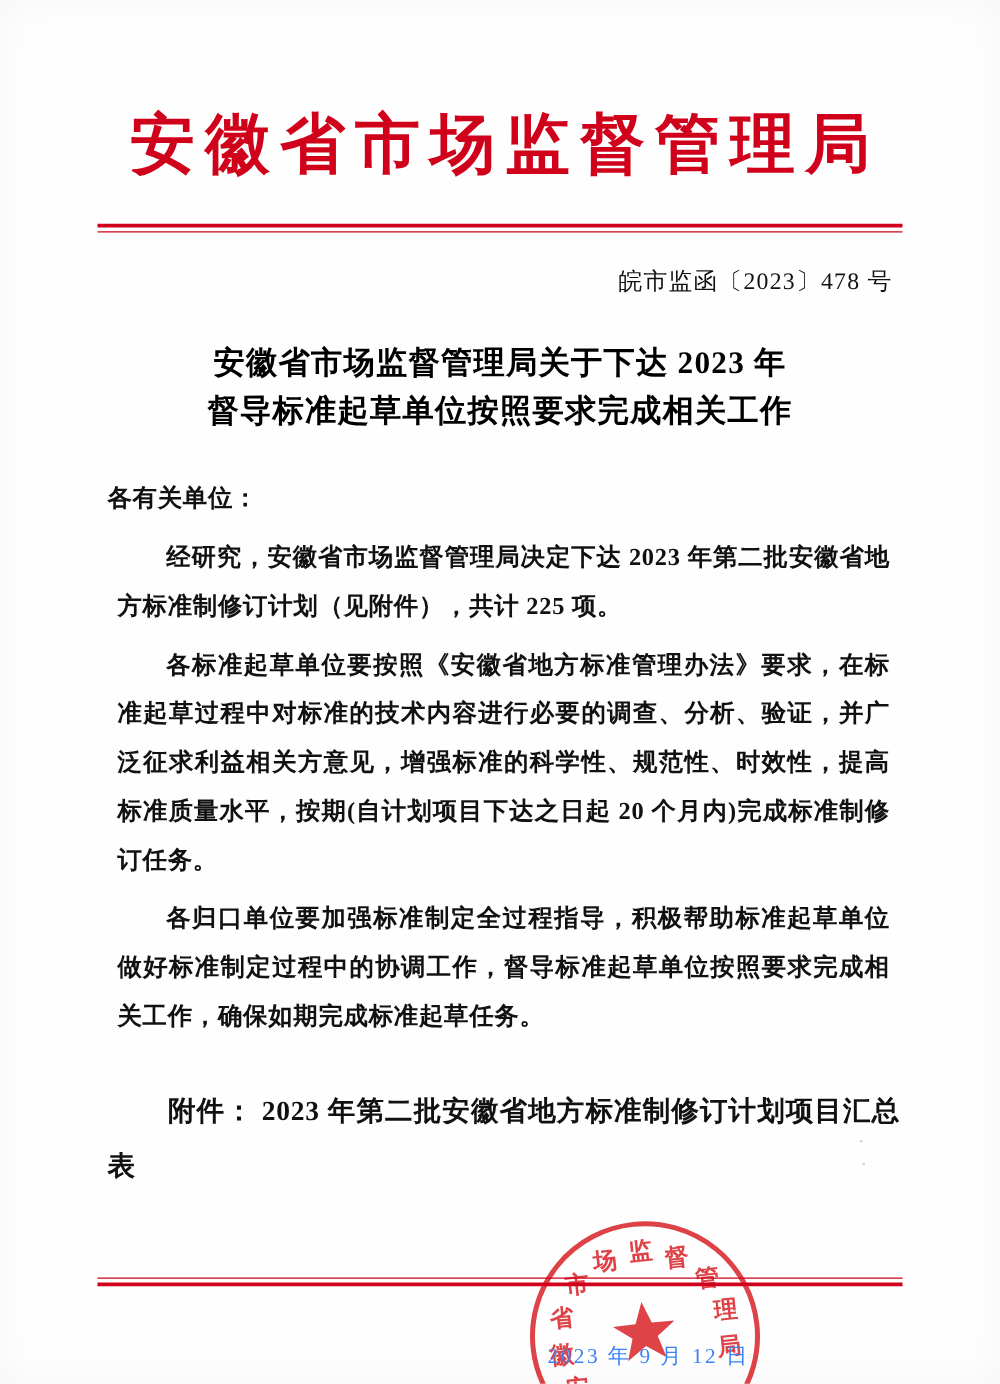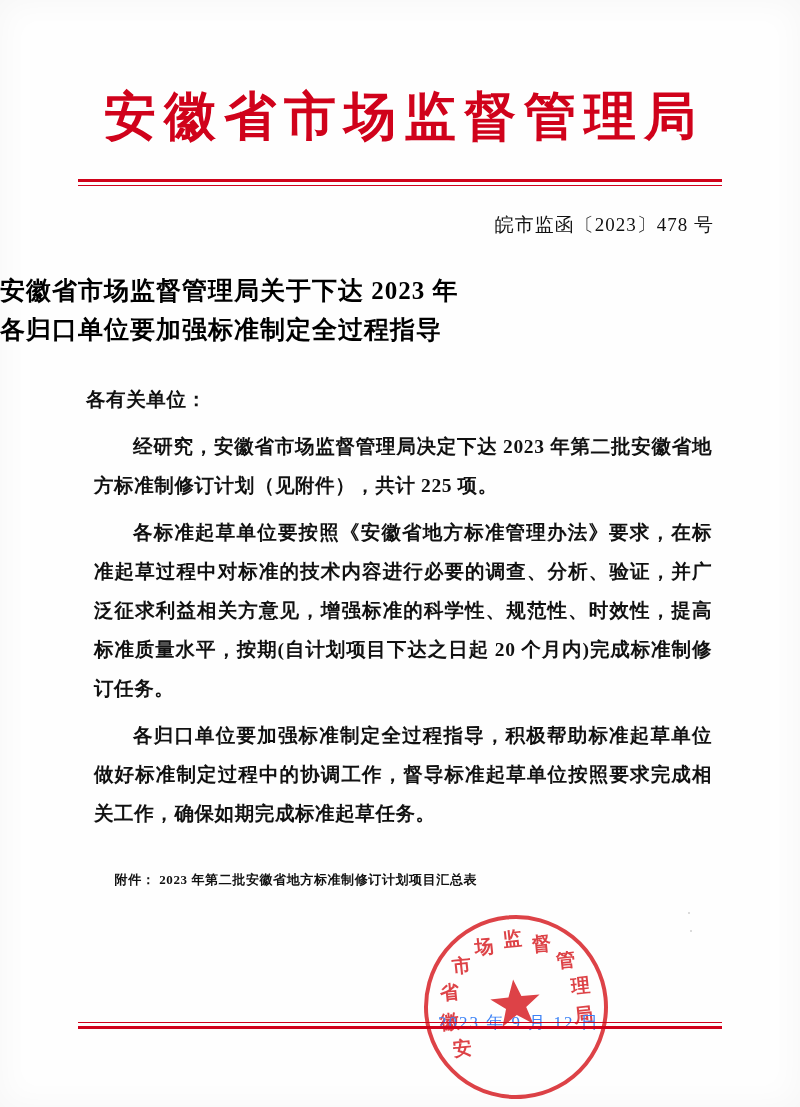--- a/index.html
+++ b/index.html
@@ -62,21 +62,21 @@
     font-size: 19px;
     letter-spacing: 1px;
     color: #111;
     font-family: "Liberation Serif", "DejaVu Serif", serif;
     margin-left: 7px;
   }
 
   
   .doc-title {
     margin-top: 34px;
-    text-align: left;
+    text-align: center;
     font-size: 25px;
     font-weight: bold;
     line-height: 1.55;
     letter-spacing: 1px;
     color: #000;
   }
   .doc-title .line {
     display: block;
   }
 
@@ -94,21 +94,21 @@
     margin: 0 0 2px 0;
   }
   .para {
     margin: 8px;
     text-indent: 2em;
   }
 
   .attachment {
     margin: 34px 0 0 0;
     text-indent: 2.2em;
-    font-size: 13px;
+    font-size: 22px;
     letter-spacing: 0.6px;
   }
 
   
   .sign-area {
     position: relative;
     height: 200px;
     margin-top: 6px;
   }
   .sign-date {
@@ -206,21 +206,21 @@
 
   <div class="header-rule-wrap">
     <div class="rule-thick"></div>
     <div class="rule-thin"></div>
   </div>
 
   <div class="doc-number">皖市监函〔2023〕478 号</div>
 
   <div class="doc-title">
     <span class="line">安徽省市场监督管理局关于下达 2023 年</span>
-    <span class="line">各归口单位要加强标准制定全过程指导</span>
+    <span class="line">督导标准起草单位按照要求完成相关工作</span>
   </div>
 
   <div class="body-block">
     <p class="salutation">各有关单位：</p>
     <p class="para">经研究，安徽省市场监督管理局决定下达 2023 年第二批安徽省地方标准制修订计划（见附件），共计 225 项。</p>
     <p class="para">各标准起草单位要按照《安徽省地方标准管理办法》要求，在标准起草过程中对标准的技术内容进行必要的调查、分析、验证，并广泛征求利益相关方意见，增强标准的科学性、规范性、时效性，提高标准质量水平，按期(自计划项目下达之日起 20 个月内)完成标准制修订任务。</p>
     <p class="para">各归口单位要加强标准制定全过程指导，积极帮助标准起草单位做好标准制定过程中的协调工作，督导标准起草单位按照要求完成相关工作，确保如期完成标准起草任务。</p>
 
     <p class="attachment">附件： 2023 年第二批安徽省地方标准制修订计划项目汇总表</p>
   </div>

